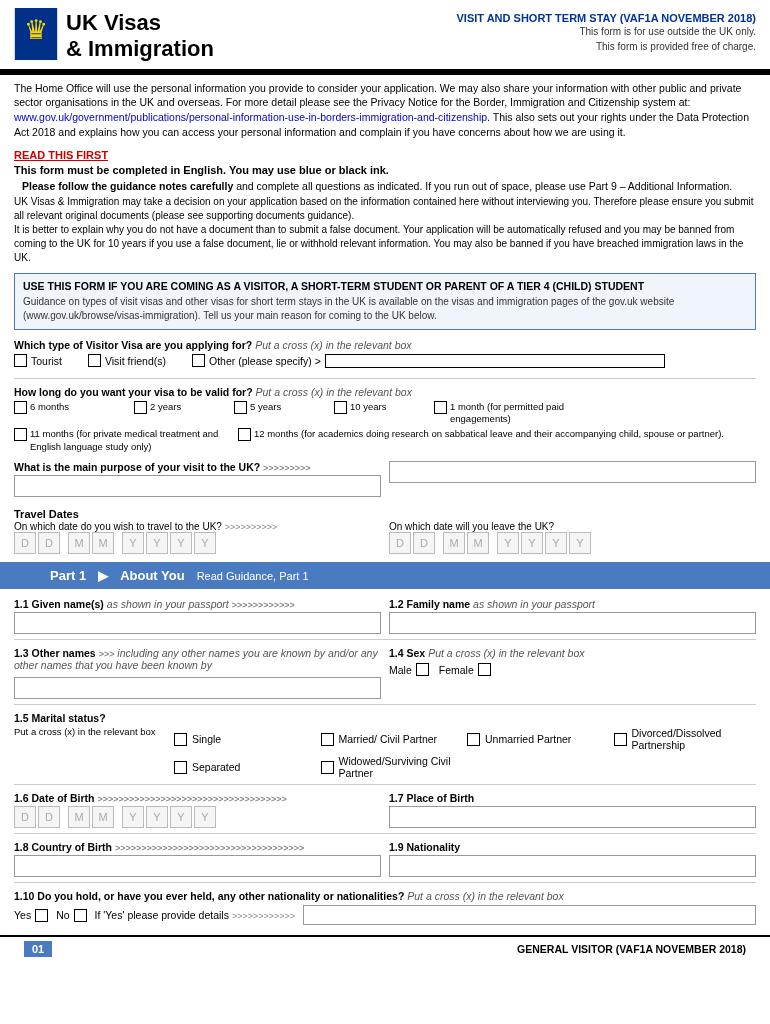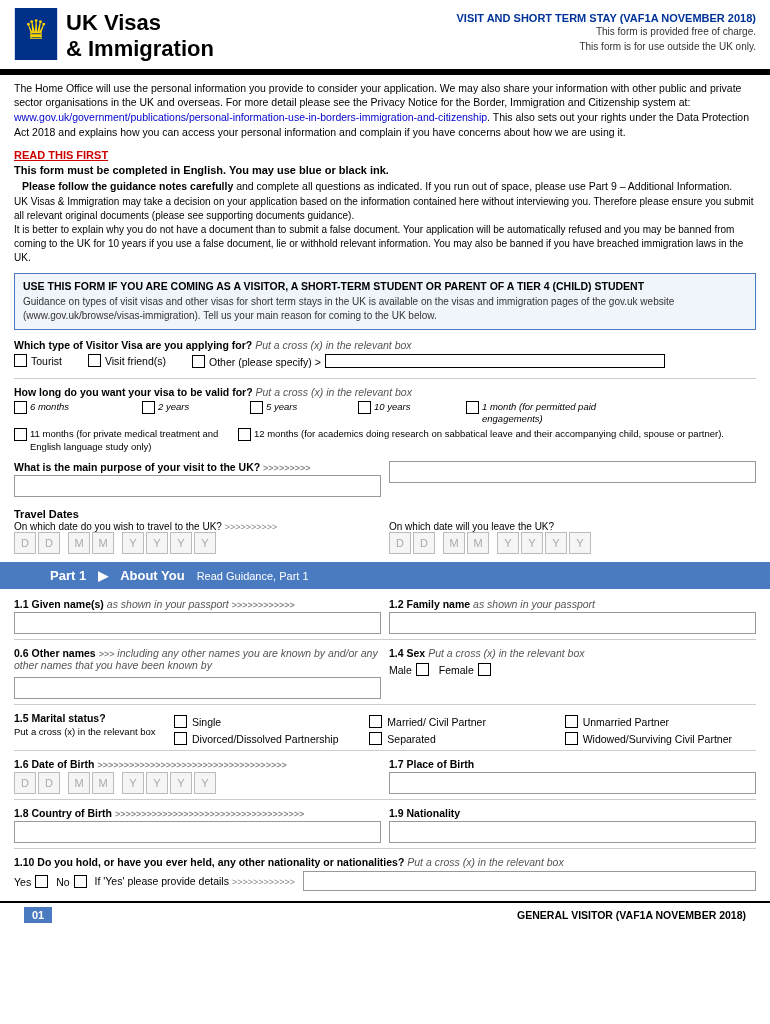--- a/index.html
+++ b/index.html
@@ -138,21 +138,21 @@
     
     .checkbox-row {
       display: flex;
       align-items: center;
       gap: 6px;
       flex-wrap: wrap;
       margin-bottom: 3px;
     }
     .checkbox-item {
       display: flex;
-      align-items: flex-end;
+      align-items: center;
       gap: 4px;
       font-size: 10.5px;
     }
     .checkbox-box {
       width: 13px;
       height: 13px;
       border: 1px solid #000;
       display: inline-block;
       flex-shrink: 0;
       background: #fff;
@@ -236,23 +236,23 @@
     }
     .divider-line {
       border: none;
       border-top: 1px solid #ccc;
       margin: 3px 14px;
     }
 
     
     .marital-grid {
       display: grid;
-      grid-template-columns: 1fr 1fr 1fr;
+      grid-template-columns: 1fr 1fr 1fr 1fr;
       gap: 4px;
-      margin-top: 3px;
+      margin-top: 15px;
     }
     .marital-item {
       display: flex;
       align-items: center;
       gap: 5px;
       font-size: 10.5px;
     }
 
     
     .sex-row {
@@ -331,22 +331,22 @@
       </svg>
       <div>
         <div class="header-title">
           <span>UK Visas</span><br>
           <span>&amp; Immigration</span>
         </div>
       </div>
     </div>
     <div class="header-right">
       <div class="form-title">VISIT AND SHORT TERM STAY (VAF1A NOVEMBER 2018)</div>
+      <div class="form-subtitle">This form is for use outside the UK only.</div>
       <div class="form-subtitle">This form is provided free of charge.</div>
-      <div class="form-subtitle">This form is for use outside the UK only.</div>
     </div>
   </div>
 
   <div class="info-block">
     <span>The Home Office will use the personal information you provide to consider your application. We may also share your information with other public and private sector organisations in the UK and overseas. For more detail please see the Privacy Notice for the Border, Immigration and Citizenship system at: </span><a>www.gov.uk/government/publications/personal-information-use-in-borders-immigration-and-citizenship</a><span>. This also sets out your rights under the Data Protection Act 2018 and explains how you can access your personal information and complain if you have concerns about how we are using it.</span>
   </div>
 
   <div class="read-first">
     <div class="read-first-title">READ THIS FIRST</div>
     <div class="read-first-line1">This form must be completed in English. You may use blue or black ink.</div>
@@ -382,21 +382,21 @@
       </div>
     </div>
   </div>
 
   <hr class="divider-line">
 
   <div class="form-section">
     <div class="question-label">
       <span>How long do you want your visa to be valid for?</span> <span class="instruction">Put a cross (x) in the relevant box</span>
     </div>
-    <div style="display:grid; grid-template-columns: 120px 100px 100px 100px 180px; gap:8px; align-items:start;font-style:italic;">
+    <div style="display:grid; grid-template-columns: 120px 100px 100px 100px 180px; gap:0; align-items:start;">
       <div class="validity-cell">
         <span class="checkbox-box"></span>
         <span>6 months</span>
       </div>
       <div class="validity-cell">
         <span class="checkbox-box"></span>
         <span>2 years</span>
       </div>
       <div class="validity-cell">
         <span class="checkbox-box"></span>
@@ -498,21 +498,21 @@
       </div>
     </div>
   </div>
 
   <hr class="divider-line">
 
   <div class="form-row">
     <div class="two-col">
       <div>
         <div class="col-label">
-          <span>0.6  Other names</span> <span class="inline-arrows">&gt;&gt;&gt;</span> <span class="italic-label"><em>including any other names you are known by and/or any other names that you have been known by</em></span>
+          <span>1.3  Other names</span> <span class="inline-arrows">&gt;&gt;&gt;</span> <span class="italic-label"><em>including any other names you are known by and/or any other names that you have been known by</em></span>
         </div>
         <input type="text" class="input-box-large" style="margin-top: 4px;">
       </div>
       <div>
         <div class="col-label">
           <span>1.4  Sex</span> <em class="italic-label">Put a cross (x) in the relevant box</em>
         </div>
         <div class="sex-row">
           <div class="checkbox-item">
             <span>Male</span>

